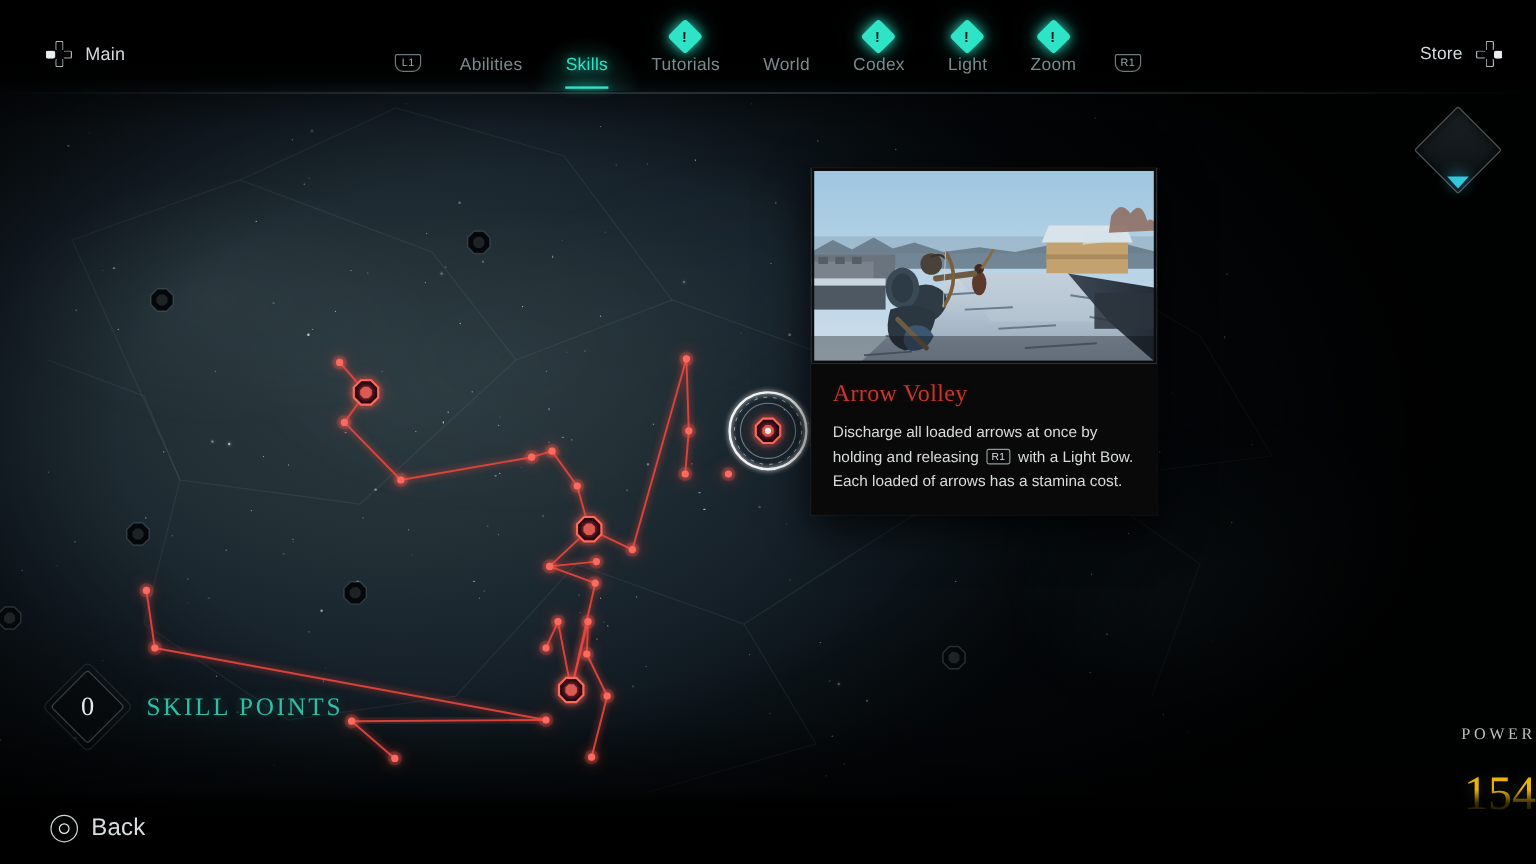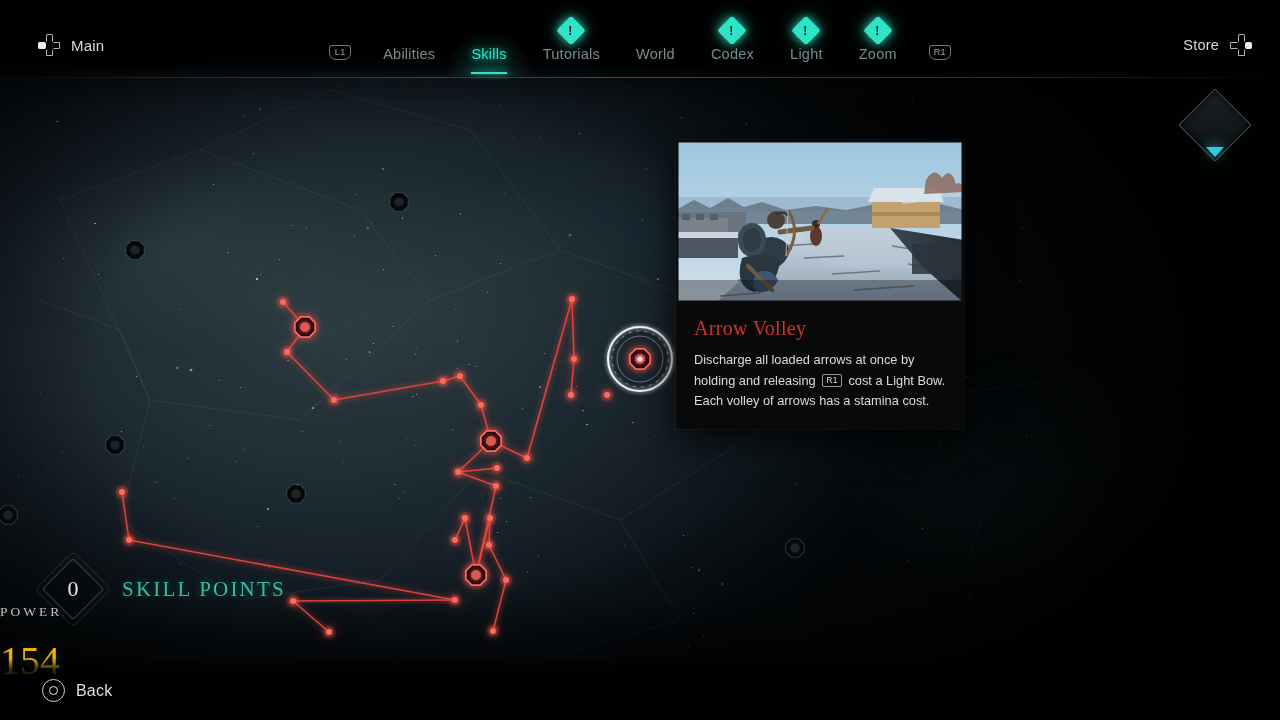--- a/index.html
+++ b/index.html
@@ -176,38 +176,38 @@
   }
   .sp-num {
     position:relative; font-family:"Liberation Serif", serif; font-size:22px; color:#e4e9ea; z-index:2;
   }
   .sp-label {
     font-family:"Liberation Serif", serif; font-size:21px; letter-spacing:2.2px;
     color:#2fbfa6; text-shadow:0 0 9px rgba(47,191,166,.35);
   }
 
   
-  .power { position:absolute; left:0; right:0; top:604px; text-align:left; z-index:20; }
+  .power { position:absolute; left:0; right:0; top:604px; text-align:right; z-index:20; }
   .power-label {
     font-family:"Liberation Serif", serif; font-size:13.5px; letter-spacing:3px; color:#b9c2c4;
   }
   .power-value {
     font-family:Liberation Serif, serif; font-size:40px; color:#eab308; line-height:1.05; margin-top:20px;
     text-shadow:0 0 12px rgba(190,210,215,.22);
   }
 
   
   .bottombar {
     position:absolute; left:0; bottom:0; width:1280px; height:62px; z-index:30;
     background:linear-gradient(to top, #000 0%, #000 55%, rgba(0,0,0,0.75) 82%, rgba(0,0,0,0) 100%);
   }
   .bb-left { position:absolute; left:42px; bottom:18px; display:flex; align-items:center; gap:11px; }
   .bb-right { position:absolute; right:26px; bottom:18px; display:flex; align-items:center; gap:27px; }
   .bb-item { display:flex; align-items:center; gap:10px; }
-  .bb-label { color:#d9dfe1; font-size:16px; letter-spacing:.2px; white-space:nowrap;text-align:center; }
+  .bb-label { color:#d9dfe1; font-size:20px; letter-spacing:.2px; white-space:nowrap;text-align:center; }
   .rstick { position:relative; width:23px; height:23px; flex:0 0 23px; }
   .rstick .o {
     position:absolute; left:0; top:2px; width:23px; height:21px; border-radius:50%;
     border:1.3px solid #cfd6d8;
   }
   .rstick .cap {
     position:absolute; left:5.5px; top:-1px; width:12px; height:8px;
     border-top:1.3px solid #cfd6d8; border-left:1.3px solid #cfd6d8; border-right:1.3px solid #cfd6d8;
     border-radius:6px 6px 0 0;
   }
@@ -756,21 +756,21 @@
         <rect width="288" height="163" fill="url(#sky)" opacity="0"></rect>
         <rect x="0" y="140" width="288" height="23" fill="#0a0a0b" opacity="0.35"></rect>
         <rect x="0" y="0" width="288" height="163" fill="none" stroke="#0b0b0c" stroke-width="5"></rect>
       </svg>
     </div>
     <div class="tt-body">
       <div class="tt-title">Arrow Volley</div>
       <div class="tt-desc">
         <span>Discharge all loaded arrows at once by holding and releasing</span>
         <span class="keycap">R1</span>
-        <span>cost a Light Bow. Each volley of arrows has a stamina cost.</span>
+        <span>with a Light Bow. Each loaded of arrows has a stamina cost.</span>
       </div>
     </div>
   </div>
 
   <div class="skillpoints">
     <div class="sp-frame">
       <div class="sp-diamond2"></div>
       <div class="sp-diamond"></div>
       <span class="sp-num">0</span>
     </div>

